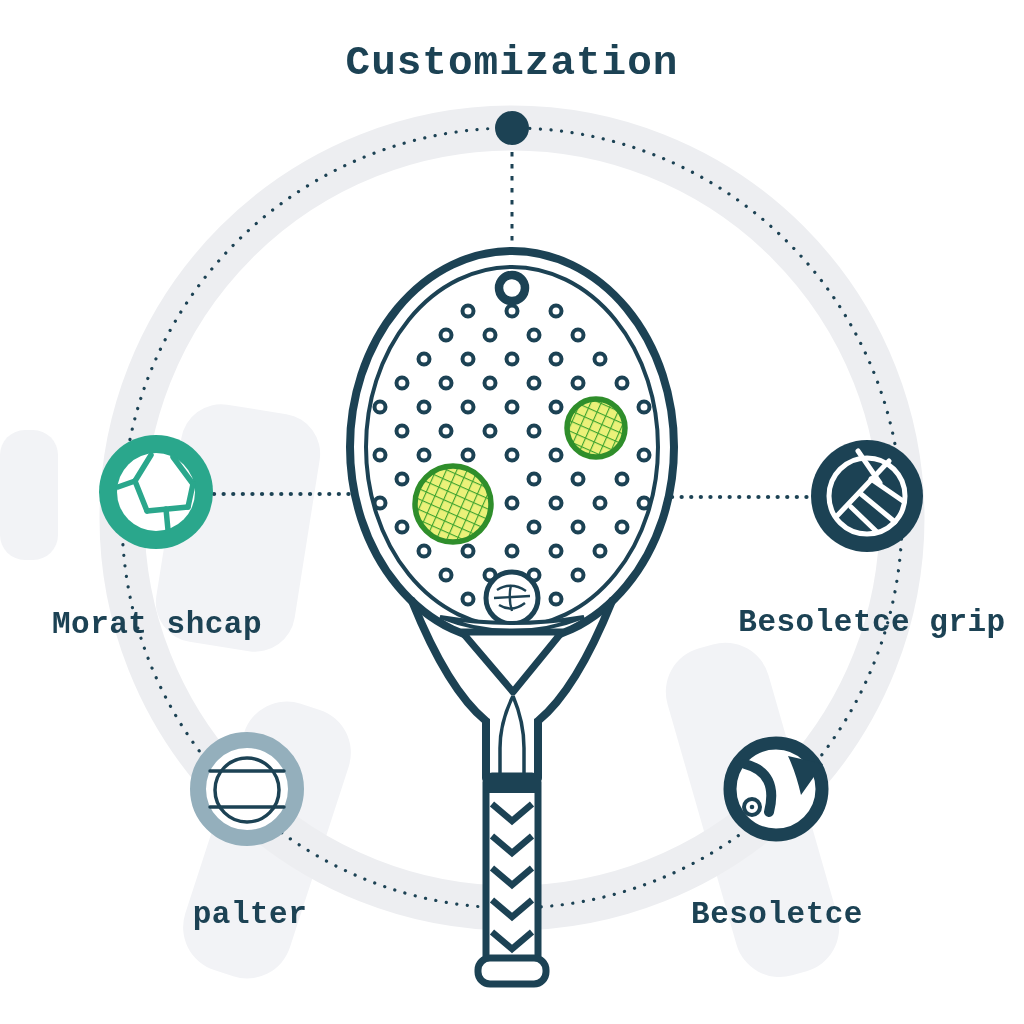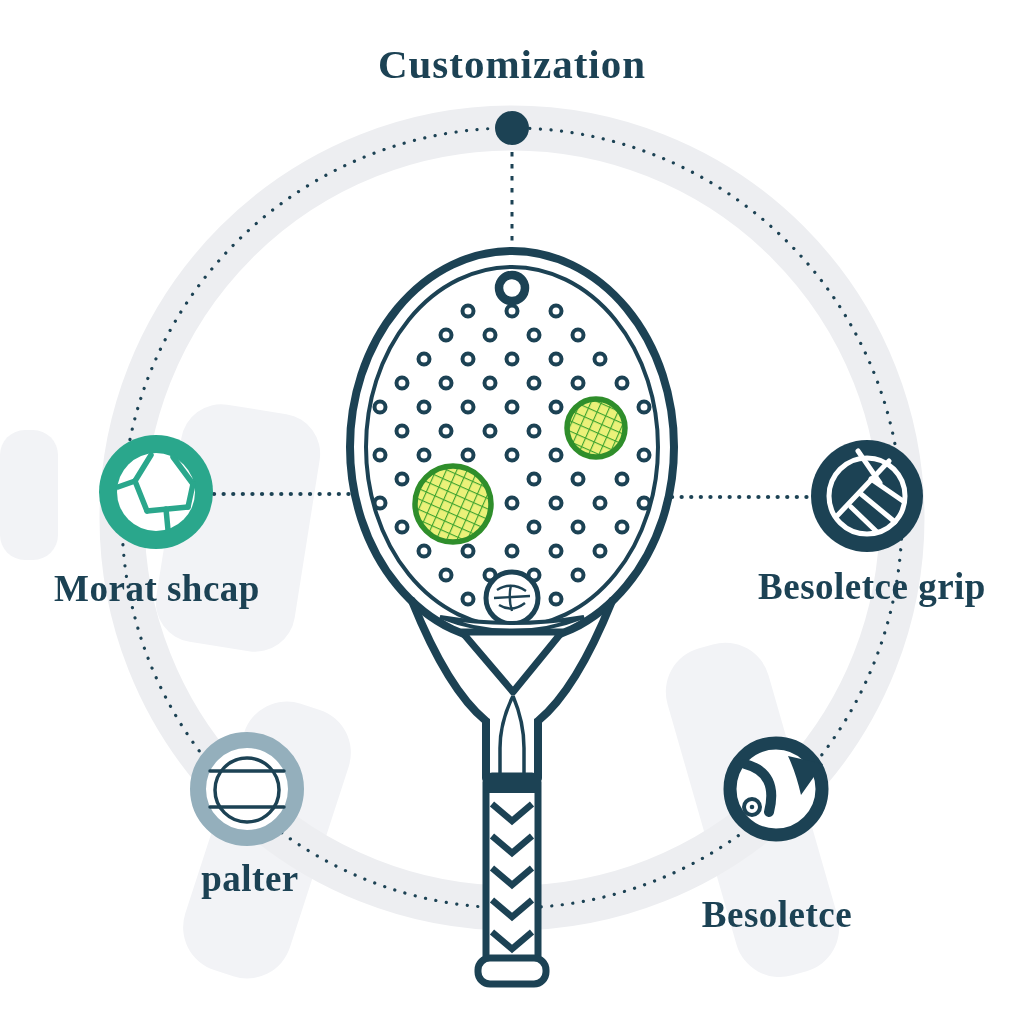--- a/index.html
+++ b/index.html
@@ -1,37 +1,37 @@
 <!DOCTYPE html>
 <html style="--navy: #1c4254; --teal: #2aa78c; --steel: #94afbc; --band: #edeef1; --swoosh: #f2f3f6; --ball_fill: #ebf179; --ball_line: #3da32f; --ball_ring: #2f8e2b; --bg: #ffffff;"><head>
 <meta charset="utf-8">
 <style>
   html,body{margin:0;padding:0;background:#fff;}
   .stage{position:relative;width:1024px;height:1024px;background:#fff;overflow:hidden;
-         font-family:Liberation Serif, serif;}
+         font-family:Liberation Mono, monospace;}
   svg{position:absolute;inset:0;}
 
   
   .navy-fill{fill:var(--navy);}
   .navy-stroke{stroke:var(--navy);fill:none;}
   .white-fill-navy-stroke{fill:#fff;stroke:var(--navy);}
   .teal-fill{fill:var(--teal);}
   .teal-stroke{stroke:var(--teal);fill:none;}
   .white-stroke{stroke:#fff;fill:none;}
   .steel-ring{stroke:var(--steel);fill:#fff;}
   .band{stroke:var(--band);fill:none;}
   .swoosh{fill:var(--swoosh);}
   .hole{fill:#fff;stroke:var(--navy);stroke-width:4;}
   .ball{stroke:var(--ball_ring);stroke-width:5.5;}
   .hatch-bg{fill:var(--ball_fill);}
   .hatch-line{stroke:var(--ball_line);stroke-width:2.2;}
 
   .label{position:absolute;transform:translateX(-50%);color:var(--navy);
-         font-weight:700;font-size:37px;letter-spacing:.5px;white-space:nowrap;
-         text-align:center;line-height:38px;}
+         font-weight:700;font-size:31px;letter-spacing:.5px;white-space:nowrap;
+         text-align:center;line-height:38px;margin-top:36px;}
   .title{position:absolute;left:0;right:0;top:40px;text-align:center;color:var(--navy);
          font-weight:700;font-size:41px;letter-spacing:1px;}
 </style>
 </head>
 <body>
 
 <div class="stage">
 
 <svg width="1024" height="1024" viewBox="0 0 1024 1024">
   <defs>
@@ -210,17 +210,17 @@
   <div class="title">Customization</div>
 
   <div class="label" style="left:157px;top:570px;">Morat shcap</div>
 
   <div class="label" style="left:872px;top:568px;">Besoletce grip</div>
 
   <div class="label" style="left:250px;top:860px;">
     <div>palter</div>
   </div>
 
-  <div class="label" style="left:777px;top:896px;">
+  <div class="label" style="left:777px;top:860px;">
     <div>Besoletce</div>
   </div>
 
 </div>
 
 </body></html>

